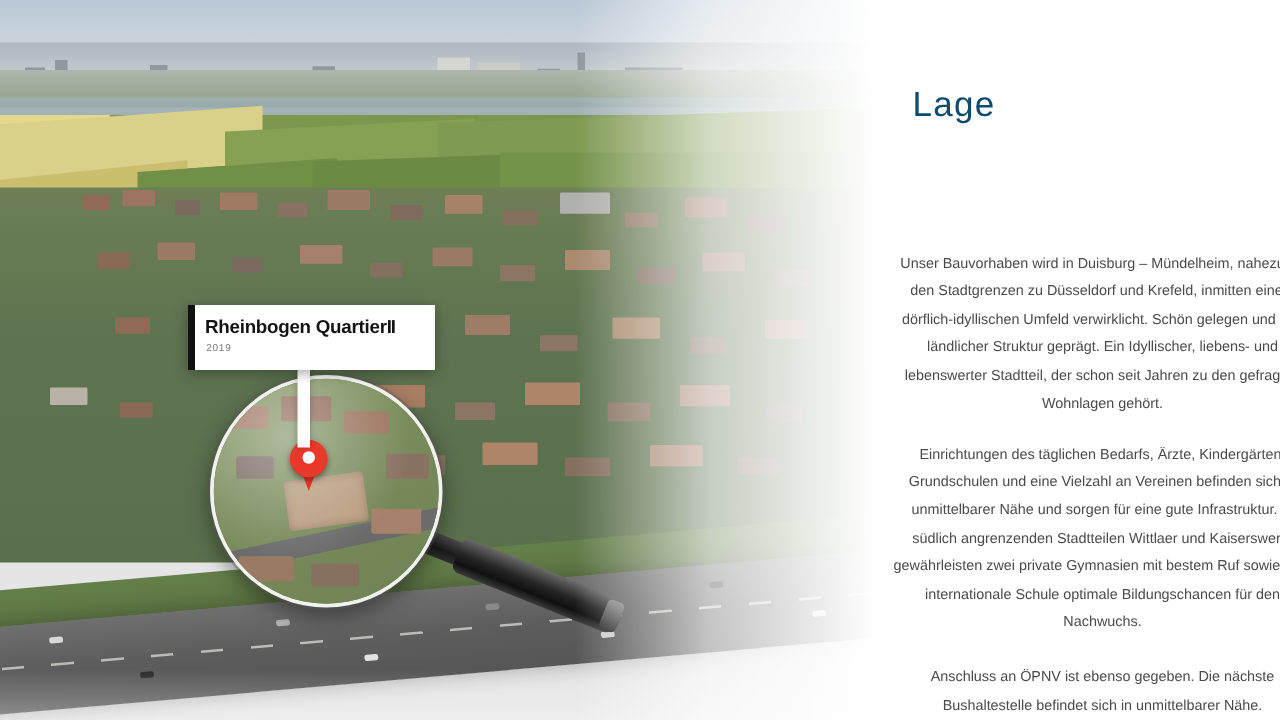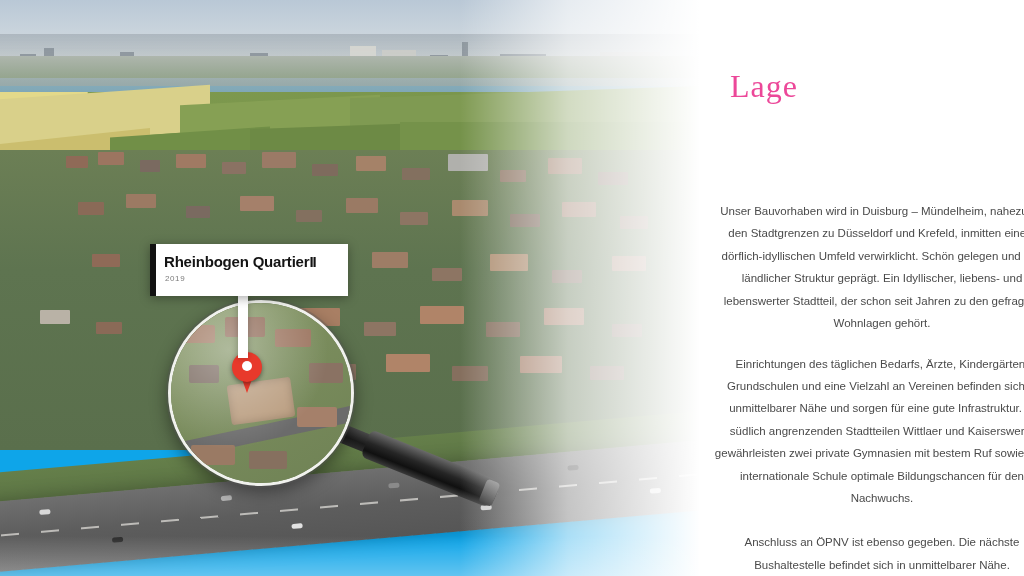--- a/index.html
+++ b/index.html
@@ -22,21 +22,21 @@
   }
 
   
   .photo {
     position: absolute;
     left: 0;
     top: 0;
     width: 700px;
     height: 576px;
     overflow: hidden;
-    background: #0ea5e9;
+    background: #e5e5e5;
   }
 
   
   .sky {
     position: absolute; left: 0; top: 0; width: 100%; height: 66px;
     background: linear-gradient(180deg,#b9c8d6 0%, #c8d3dc 45%, #d7dcdc 100%);
   }
   .skyline {
     position: absolute; left: 0; top: 34px; width: 100%; height: 32px;
     background:
@@ -221,23 +221,23 @@
   
   .text-col {
     position: absolute;
     left: 700px; top: 0;
     width: 324px; height: 576px;
     background: #ffffff;
   }
   .heading {
     position: absolute;
     left: 30px; top: 68px;
-    font-family: Liberation Serif, serif;
-    font-size: 32px;
-    color: #ec4899;
+    font-family: Liberation Sans, sans-serif;
+    font-size: 28px;
+    color: #0c4a6e;
     letter-spacing: 1px;
     font-weight: normal;
   }
   .body {
     position: absolute;
     left: 12px; top: 200px;
     width: 340px;
   }
   .body p {
     margin: 0 0 18px 0;

